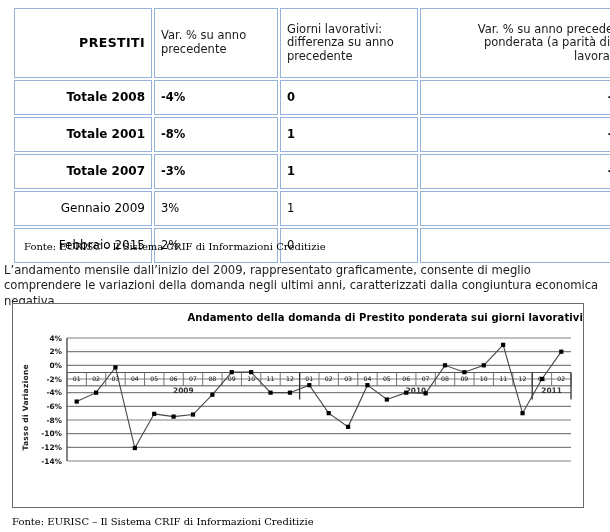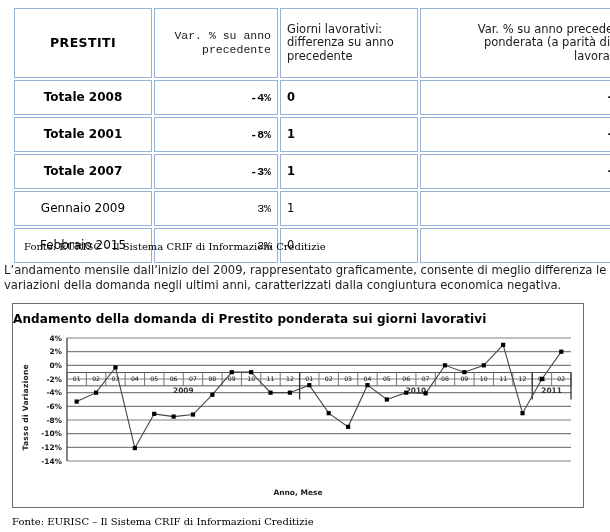--- a/index.html
+++ b/index.html
@@ -30,22 +30,22 @@
     table-layout: fixed;
   }
   table.prestiti td {
     border: 1px solid #95b3d7;
     background: #ffffff;
     vertical-align: middle;
     padding: 3px 6px;
     font-size: 11.5px;
     line-height: 1.18;
   }
-  td.col-label   { width: 124px; text-align: center; }
-  td.col-var     { width: 110px; text-align: right; font-family: Liberation Mono, monospace; }
+  td.col-label   { width: 124px; text-align: right; }
+  td.col-var     { width: 110px; text-align: left; }
   td.col-gg      { width: 124px; }
   td.col-pond    { width: 205px; text-align: right; }
 
   thead td {
     height: 62px;
     vertical-align: middle;
   }
   thead td.col-label {
     font-weight: bold;
     font-size: 12.5px;
@@ -91,22 +91,22 @@
     width: 572px;
     height: 205px;
     border: 1px solid #6b6b6b;
     background: #ffffff;
     box-sizing: border-box;
   }
   .chart-title {
     position: absolute;
     left: 0; right: 0;
     top: 8px;
-    text-align: left;
-    font-size: 12px;
+    text-align: right;
+    font-size: 10px;
     font-weight: bold;
     letter-spacing: .1px;
     color: #000;
   }
   .ylabel {
     position: absolute;
     left: 8px;
     top: 60px;
     width: 14px;
     font-size: 7.5px;
@@ -178,26 +178,25 @@
           <td class="col-var">2%</td>
           <td class="col-gg">0</td>
           <td class="col-pond">2%</td>
         </tr>
       </tbody>
   </table>
 </div>
 
 <div class="fonte fonte-top">Fonte: EURISC – Il Sistema CRIF di Informazioni Creditizie</div>
 
-<div class="para">L’andamento mensile dall’inizio del 2009, rappresentato graficamente, consente di meglio differenza le variazioni della domanda negli ultimi anni, caratterizzati dalla congiuntura economica negativa.</div>
+<div class="para">L’andamento mensile dall’inizio del 2009, rappresentato graficamente, consente di meglio comprendere le variazioni della domanda negli ultimi anni, caratterizzati dalla congiuntura economica negativa.</div>
 
 <div class="chart-box">
   <div class="chart-title">Andamento della domanda di Prestito ponderata sui giorni lavorativi</div>
   <div class="ylabel">Tasso di Variazione</div>
-  <div class="xlabel">Anno, Mese</div>
   <svg class="plot" id="plot-svg" width="540" height="155">
       <line x1="30" y1="4" x2="534" y2="4" stroke="#808080" stroke-width="1.2"></line>
       <text x="25" y="6.6" text-anchor="end" class="tick-text">4%</text>
       <line x1="30" y1="17.666666666666664" x2="534" y2="17.666666666666664" stroke="#808080" stroke-width="1.2"></line>
       <text x="25" y="20.266666666666666" text-anchor="end" class="tick-text">2%</text>
       <line x1="30" y1="31.333333333333332" x2="534" y2="31.333333333333332" stroke="#808080" stroke-width="1.2"></line>
       <text x="25" y="33.93333333333333" text-anchor="end" class="tick-text">0%</text>
       <line x1="30" y1="45" x2="534" y2="45" stroke="#808080" stroke-width="1.2"></line>
       <text x="25" y="47.6" text-anchor="end" class="tick-text">-2%</text>
       <line x1="30" y1="58.666666666666664" x2="534" y2="58.666666666666664" stroke="#808080" stroke-width="1.2"></line>

